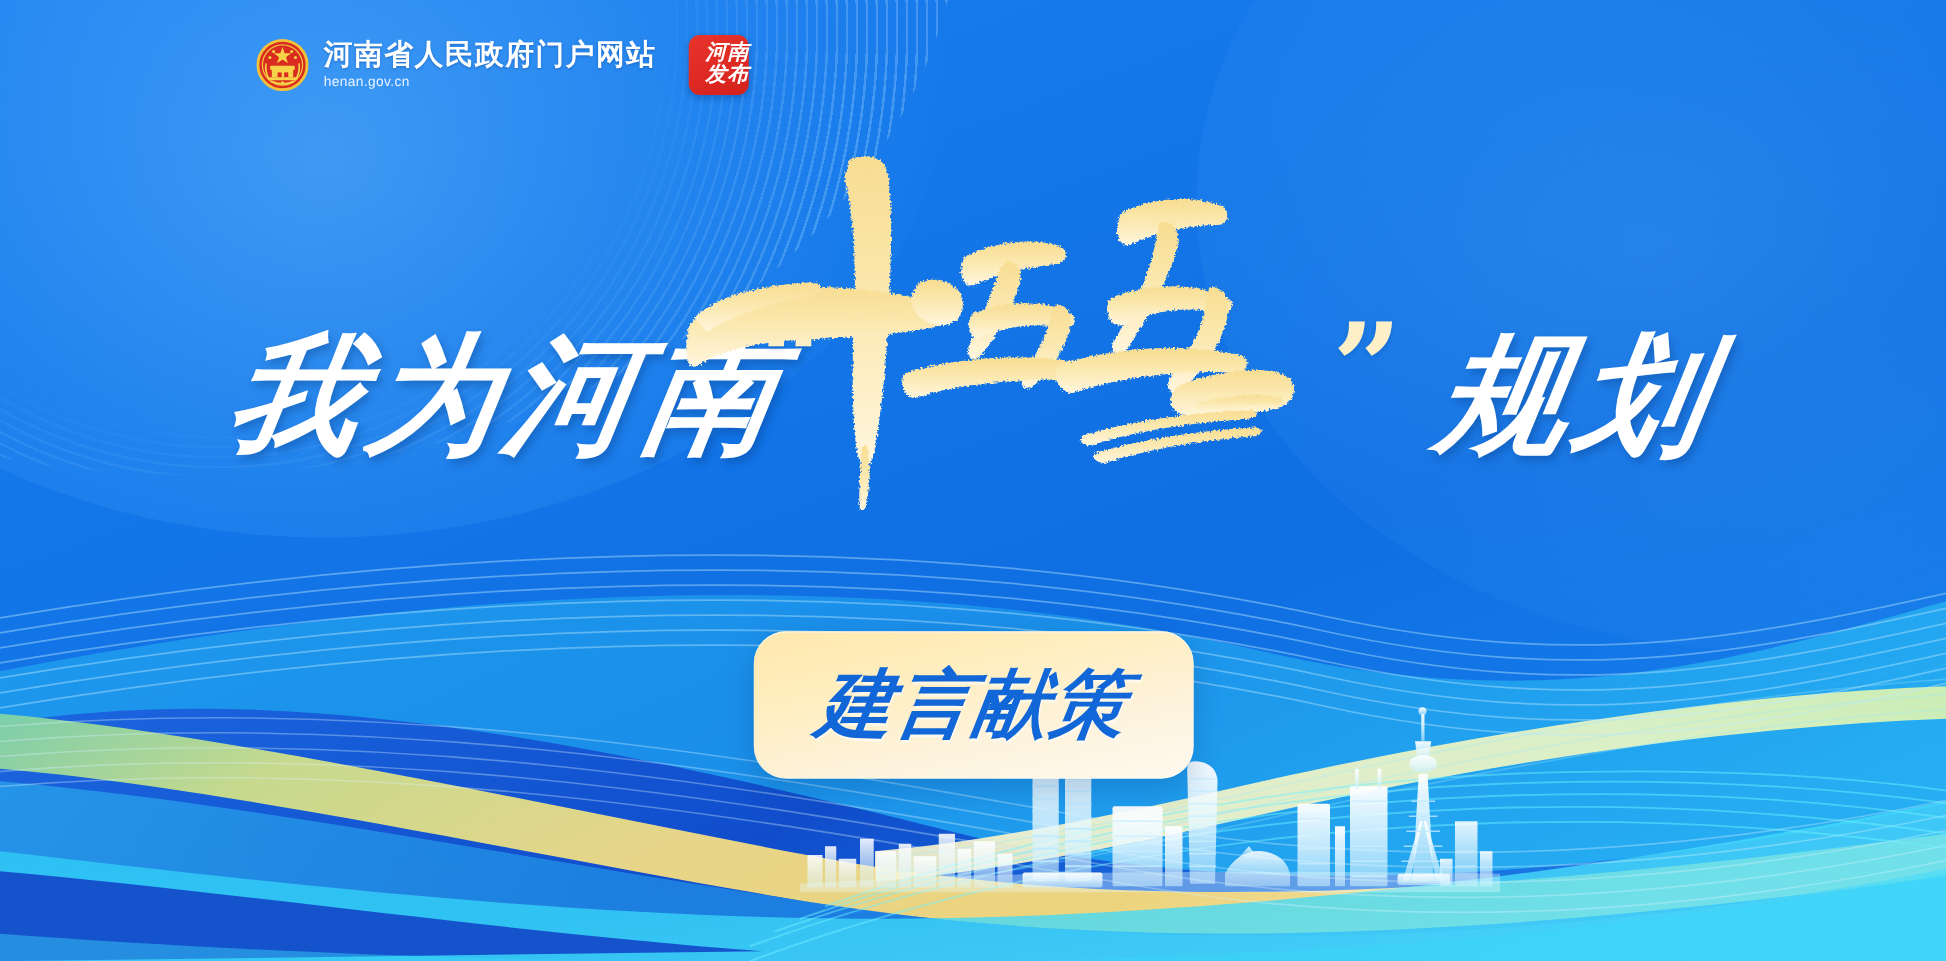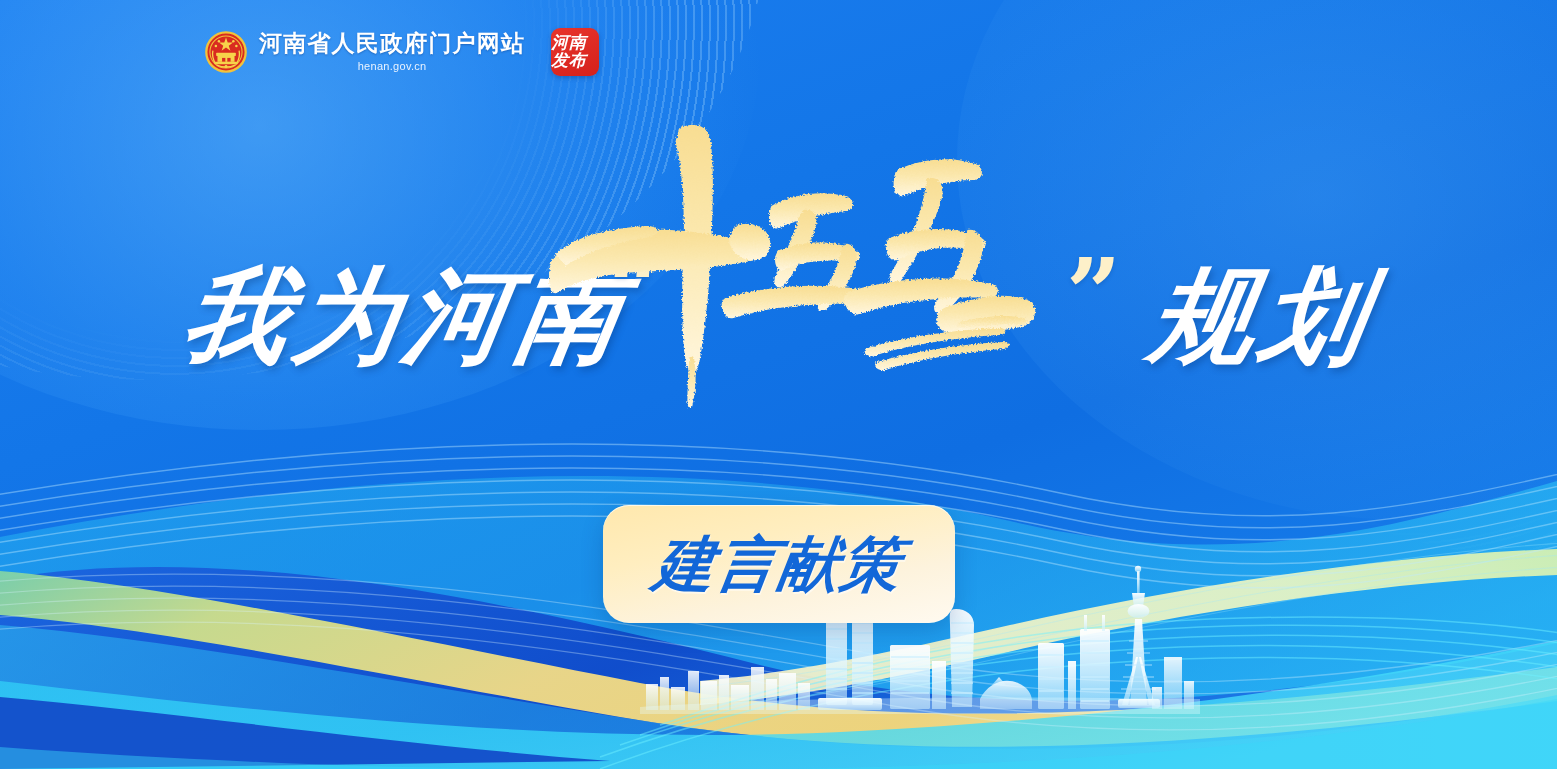--- a/index.html
+++ b/index.html
@@ -81,21 +81,21 @@
   
   .site-header {
     position: absolute;
     left: 205px; top: 28px;
     display: flex;
     align-items: center;
     gap: 12px;
     z-index: 40;
   }
   .emblem { width: 42px; height: 42px; flex: 0 0 auto; }
-  .site-id { display: flex; flex-direction: column; justify-content: center; line-height: 1; text-align: center; }
+  .site-id { display: flex; flex-direction: column; justify-content: center; line-height: 1; }
   .site-name {
     color: #ffffff;
     font-size: 23px;
     font-weight: 700;
     letter-spacing: 1.2px;
     white-space: nowrap;
     text-shadow: 0 1px 2px rgba(0,40,110,.35);
   }
   .site-url {
     margin-top: 6px;
@@ -103,21 +103,21 @@
     font-size: 11px;
     letter-spacing: .3px;
     font-weight: 400;
   }
   .hn-badge {
     margin-left: 14px;
     width: 48px; height: 48px;
     border-radius: 9px;
     background: linear-gradient(155deg,#e8342c 0%, #d5211b 100%);
     display: flex; flex-direction: column;
-    align-items: flex-start; justify-content: center;
+    align-items: flex-end; justify-content: center;
     color: #fff;
     box-shadow: 0 2px 5px rgba(0,30,90,.28);
     flex: 0 0 auto;
   }
   .hn-badge span {
     font-family: "DejaVu Serif", serif;
     font-size: 17px;
     font-weight: 700;
     line-height: 1.05;
     font-style: italic;

